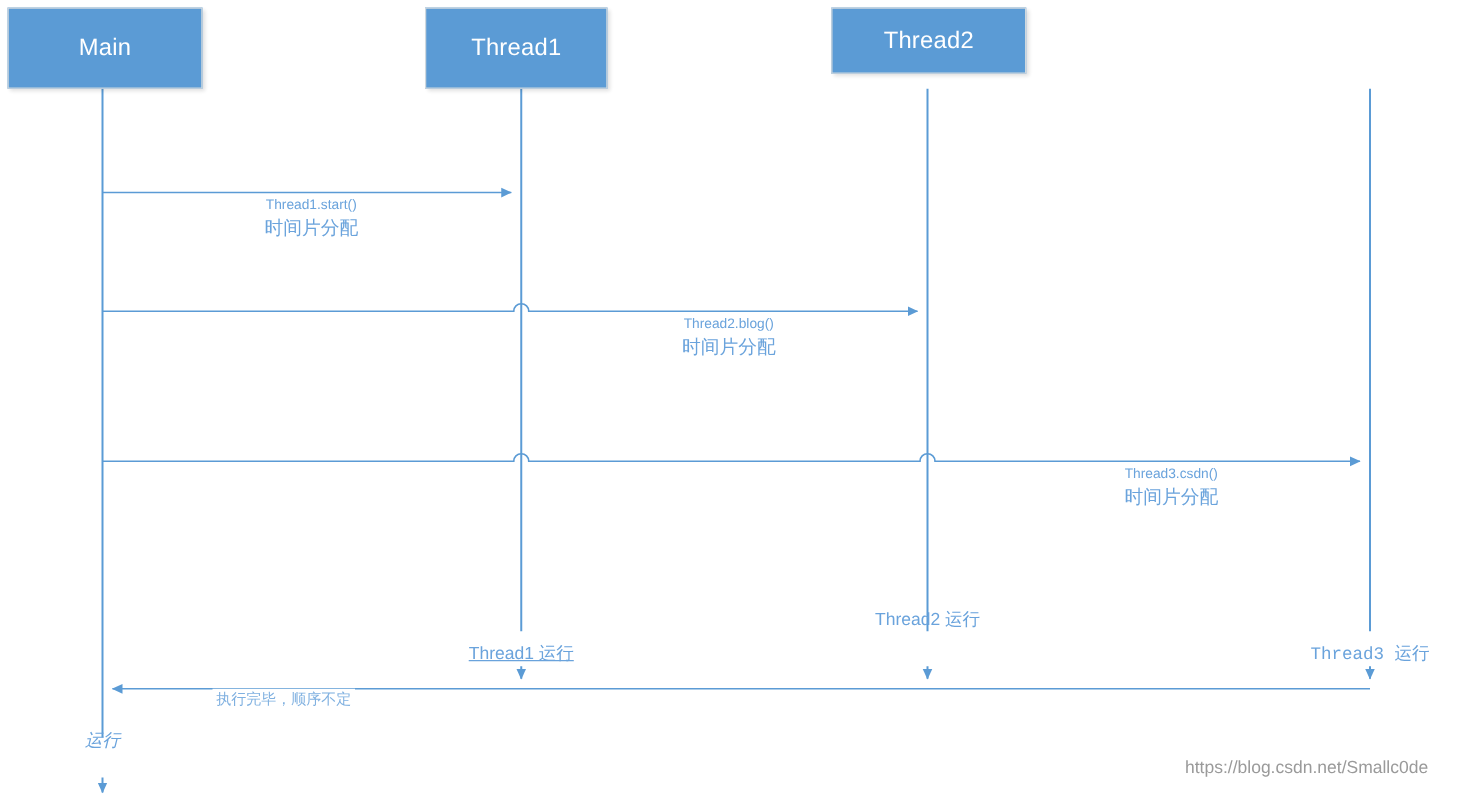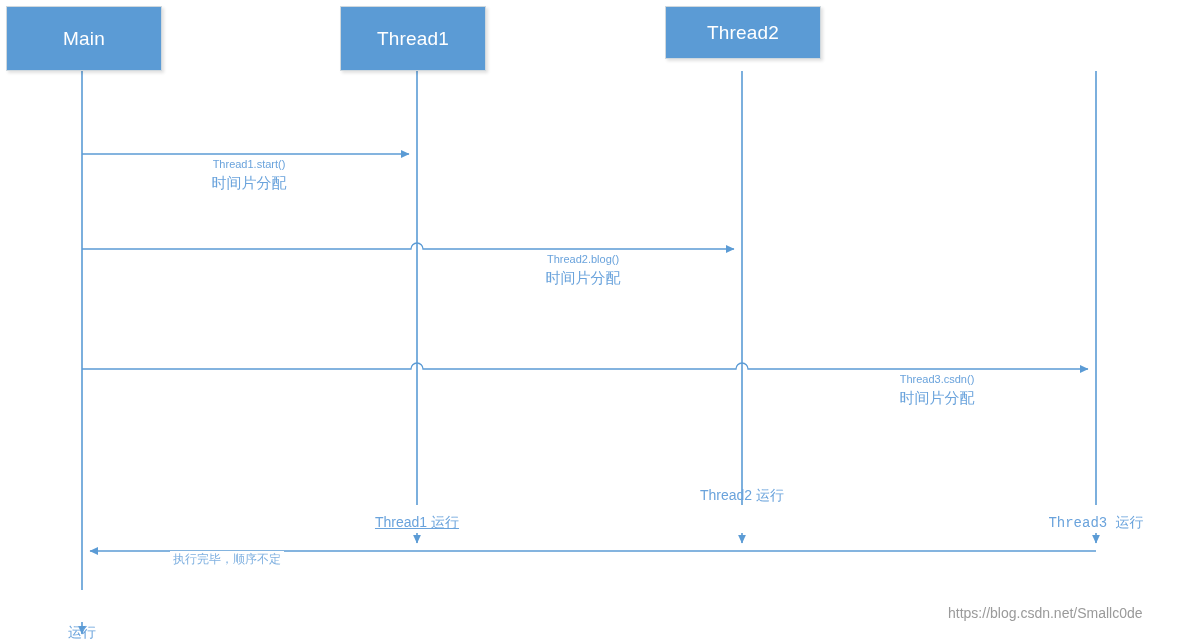--- a/index.html
+++ b/index.html
@@ -126,17 +126,17 @@
   <div class="msg-label msg-bot" style="left:583px;top:250px;transform:translateX(-50%);">时间片分配</div>
 
   <div class="msg-label msg-top" style="left:937px;top:354px;transform:translateX(-50%);">Thread3.csdn()</div>
   <div class="msg-label msg-bot" style="left:937px;top:370px;transform:translateX(-50%);">时间片分配</div>
 
   <div class="ret-label" style="left:227px;top:519px;transform:translateX(-50%);margin-top:32px;">执行完毕，顺序不定</div>
 
   <div class="run-label" style="left:417px;top:514px;transform:translateX(-50%);text-decoration:underline;">Thread1 运行</div>
   <div class="run-label" style="left:742px;top:487px;transform:translateX(-50%);">Thread2 运行</div>
   <div class="run-label" style="left:1096px;top:514px;transform:translateX(-50%);font-family:Liberation Mono, monospace;">Thread3 运行</div>
-  <div class="run-label" style="left:68px;top:624px;">运行</div>
+  <div class="run-label" style="left:68px;top:584px;font-style:italic;">运行</div>
 
   <div class="watermark" style="left:948px;top:605px;text-align:right;">https://blog.csdn.net/Smallc0de</div>
 
 </div>
 
 </body></html>

